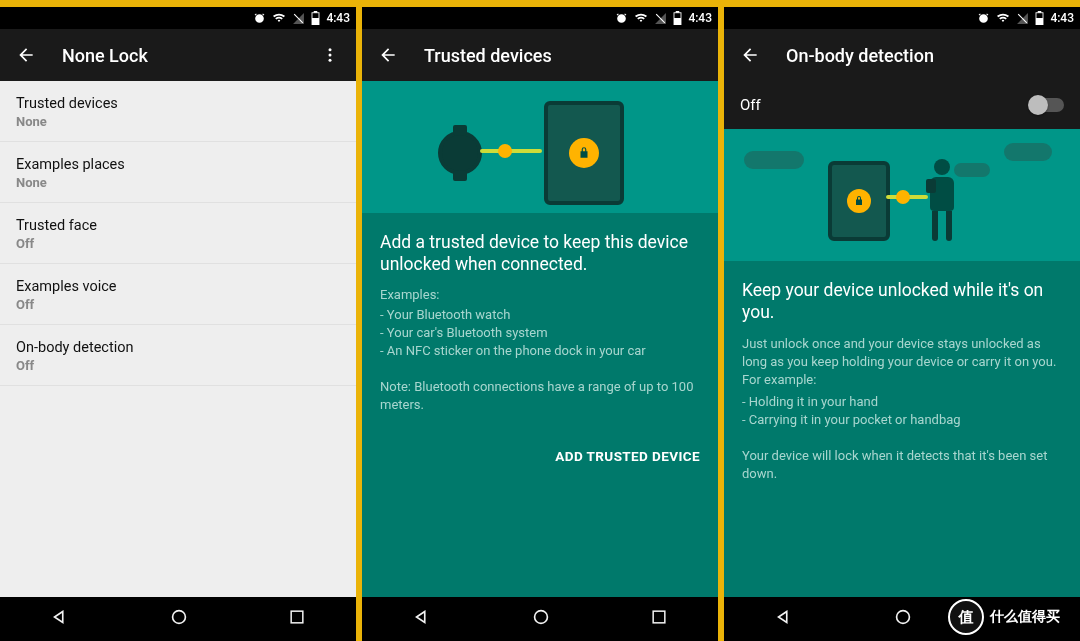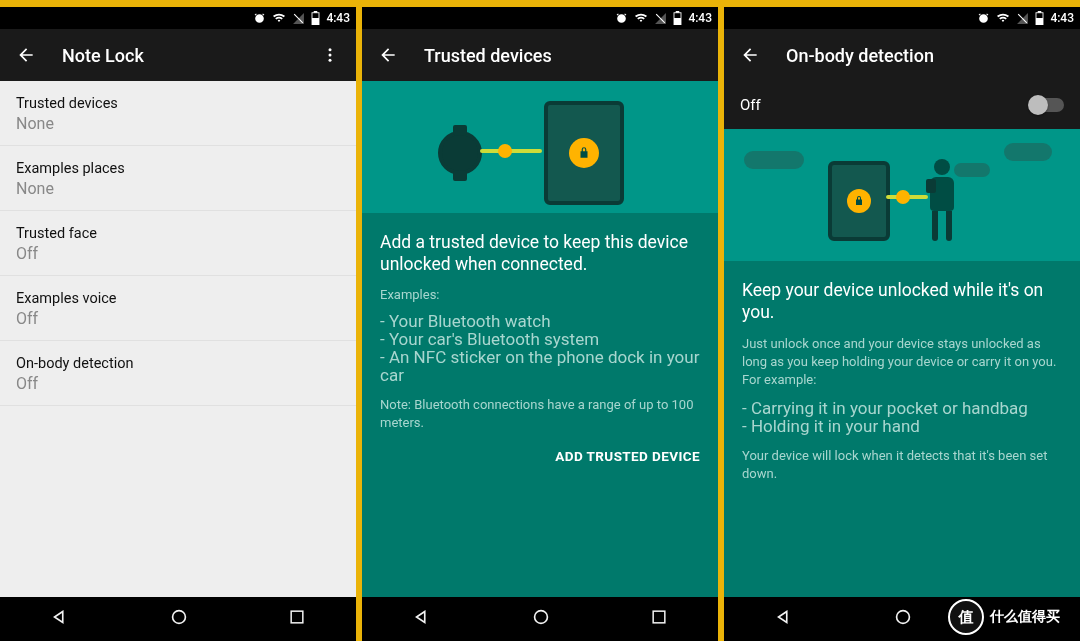--- a/index.html
+++ b/index.html
@@ -15,29 +15,29 @@
   
   .appbar{height:52px;background:#1a1a1a;display:flex;align-items:center;padding:0 14px;}
   .appbar .back{width:24px;height:24px;display:flex;align-items:center;justify-content:center;color:#fff;}
   .appbar .title{margin-left:24px;font-size:18px;font-weight:500;color:#fff;}
   .appbar .spacer{flex:1;}
   .appbar .more{width:24px;height:24px;display:flex;align-items:center;justify-content:center;color:#fff;}
   
   .listpane{background:#eeeeee;height:560px;overflow:hidden;}
   .litem{background:#eeeeee;padding:14px 16px 12px 16px;border-bottom:1px solid #e0e0e0;}
   .litem .lt{font-size:14.5px;color:#111;}
-  .litem .ls{font-size:16px;color:#888;margin-top:2px;}
+  .litem .ls{font-size:13px;color:#888;margin-top:2px;font-weight:bold;}
   
   .tealpane{background:#00796b;height:639px;position:relative;color:#cfe7e3;}
   .hero{background:#009688;height:132px;position:relative;overflow:hidden;}
   .content{padding:18px 18px 0 18px;}
   .h1{color:#fff;font-size:17.5px;line-height:22px;font-weight:400;}
   .sub{margin-top:12px;font-size:13px;color:#a8d6cf;}
-  .lines{margin-top:10px;font-size:17px;color:#a8d6cf;line-height:18px;}
-  .note{margin-top:12px;font-size:13px;color:#a8d6cf;line-height:18px;}
+  .lines{margin-top:4px;font-size:13px;color:#a8d6cf;line-height:18px;}
+  .note{margin-top:18px;font-size:13px;color:#a8d6cf;line-height:18px;}
   .addbtn{position:absolute;right:18px;top:367px;color:#fff;font-size:13.5px;font-weight:700;letter-spacing:0.4px;}
   
   .togglerow{height:48px;background:#1a1a1a;display:flex;align-items:center;padding:0 16px;color:#fff;}
   .togglerow .lbl{font-size:15px;}
   .togglerow .sp{flex:1;}
   .switch{width:34px;height:14px;border-radius:10px;background:#555;position:relative;}
   .switch .knob{position:absolute;left:-2px;top:-3px;width:20px;height:20px;border-radius:50%;background:#bdbdbd;box-shadow:0 1px 2px rgba(0,0,0,.4);}
   
   .nav{position:absolute;left:0;right:0;bottom:0;height:44px;background:#000;display:flex;align-items:center;justify-content:space-around;}
   .nav svg{opacity:.95;}
@@ -91,21 +91,21 @@
           </svg>
       </span>
       <span class="time">4:43</span>
     </div>
     <div class="appbar">
       <div class="back">
         <svg width="20" height="20" viewBox="0 0 24 24" fill="#fff">
             <path d="M20 11H7.8l5.6-5.6L12 4l-8 8 8 8 1.4-1.4L7.8 13H20z"></path>
           </svg>
       </div>
-      <div class="title">Note Lock</div>
+      <div class="title">None Lock</div>
       <div class="spacer"></div>
       <div class="more">
         <svg width="18" height="18" viewBox="0 0 24 24" fill="#fff">
             <circle cx="12" cy="5" r="2"></circle>
             <circle cx="12" cy="12" r="2"></circle>
             <circle cx="12" cy="19" r="2"></circle>
           </svg>
       </div>
     </div>
     <div class="listpane">
@@ -282,22 +282,22 @@
           <div class="legs">
               <div class="leg"></div>
               <div class="leg"></div>
             </div>
         </div>
       </div>
       <div class="content">
         <div class="h1">Keep your device unlocked while it's on you.</div>
         <div class="note" style="margin-top:12px;">Just unlock once and your device stays unlocked as long as you keep holding your device or carry it on you. For example:</div>
         <div class="lines">
+          <div>- Holding it in your hand</div>
           <div>- Carrying it in your pocket or handbag</div>
-          <div>- Holding it in your hand</div>
         </div>
         <div class="note">Your device will lock when it detects that it's been set down.</div>
       </div>
     </div>
     <div class="nav">
       <div><svg width="22" height="22" viewBox="0 0 24 24" fill="none" stroke="#fff" stroke-width="1.8">
             <path d="M15 6L6 12l9 6z"></path>
           </svg></div>
       <div><svg width="22" height="22" viewBox="0 0 24 24" fill="none" stroke="#fff" stroke-width="1.8">
             <circle cx="12" cy="12" r="7"></circle>

